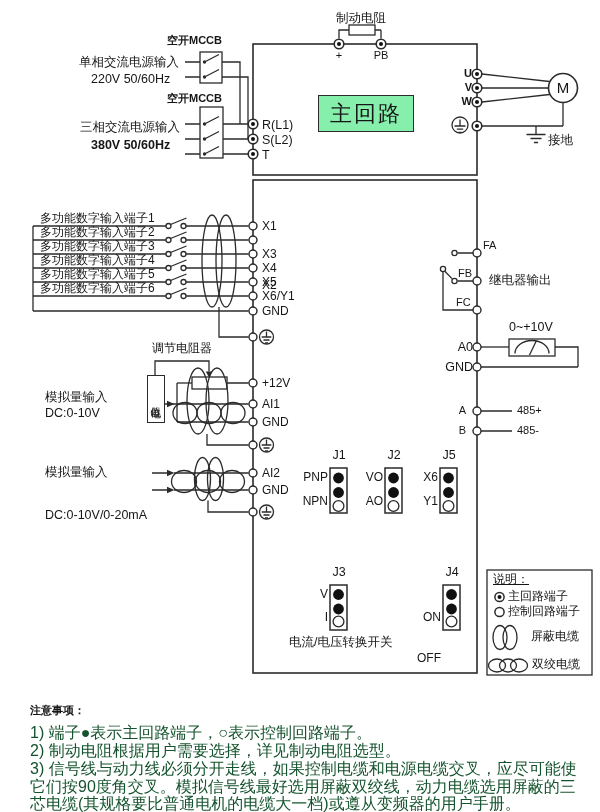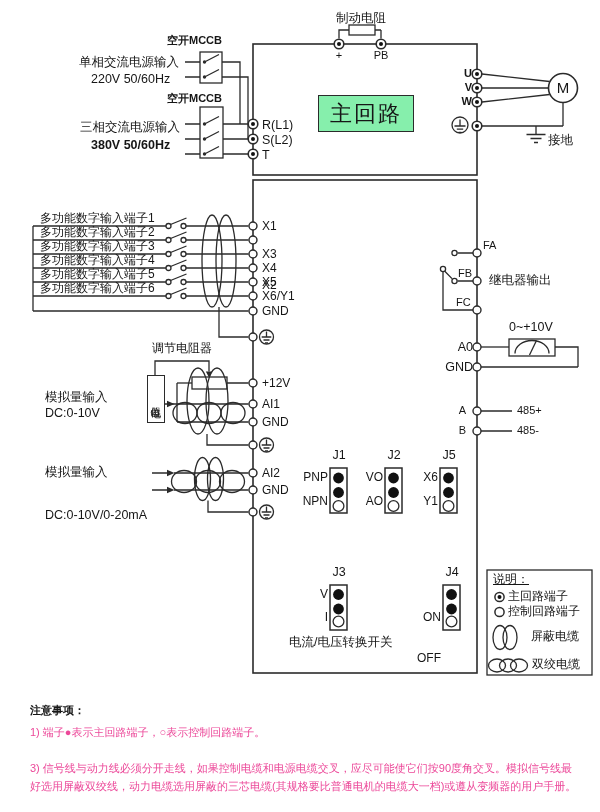--- a/index.html
+++ b/index.html
@@ -7,21 +7,21 @@
          font-family:"Liberation Sans","DejaVu Sans",sans-serif;color:#161616;padding-left:12px;}
   svg{position:absolute;left:0;top:0;}
   .lbl{position:absolute;font-size:12px;line-height:1.12;white-space:nowrap;color:#161616;}
   .s125{font-size:12.5px;} .s13{font-size:11px;} .b{font-weight:700;}
   .ctr{text-align:center;} .rt{text-align:right;}
   .titlebox{position:absolute;border:1.6px solid #2b2b2b;display:flex;align-items:center;
             justify-content:center;font-size:22px;letter-spacing:2px;background:#86efac;}
   .potbox{position:absolute;border:1.4px solid #2b2b2b;display:flex;align-items:center;
           justify-content:center;writing-mode:vertical-rl;text-orientation:upright;
           font-size:10.5px;line-height:1;background:#fff;}
-  .note{position:absolute;font-size:11px;line-height:17.5px;color:#ec4899;white-space:normal;}
+  .note{position:absolute;font-size:16px;line-height:17.5px;color:#14532d;white-space:normal;}
 </style>
 </head>
 <body>
 
 <div id="stage">
 
 <svg width="600" height="812" viewBox="0 0 600 812">
   <g fill="none" stroke="#2b2b2b" stroke-width="1.3">
 
     <rect x="253" y="44" width="224" height="131" stroke-width="1.6"></rect>
@@ -312,15 +312,16 @@
 <div class="lbl s125" style="left:289px;top:635px;">电流/电压转换开关</div>
 
 <div class="lbl" style="left:493px;top:573px;text-decoration:underline;">说明：</div>
 <div class="lbl" style="left:508px;top:590px;">主回路端子</div>
 <div class="lbl" style="left:508px;top:605px;">控制回路端子</div>
 <div class="lbl" style="left:531px;top:630px;">屏蔽电缆</div>
 <div class="lbl" style="left:532px;top:658px;">双绞电缆</div>
 
 <div class="lbl s13 b" style="left:30px;top:704px;">注意事项：</div>
 <div class="note" style="left:30px;top:724px;width:552px;">1) 端子●表示主回路端子，○表示控制回路端子。</div>
+<div class="note" style="left:30px;top:742px;width:552px;">2) 制动电阻根据用户需要选择，详见制动电阻选型。</div>
 <div class="note" style="left:30px;top:760px;width:552px;">3) 信号线与动力线必须分开走线，如果控制电缆和电源电缆交叉，应尽可能使它们按90度角交叉。模拟信号线最好选用屏蔽双绞线，动力电缆选用屏蔽的三芯电缆(其规格要比普通电机的电缆大一档)或遵从变频器的用户手册。</div>
 
 </div>
 
 </body></html>

